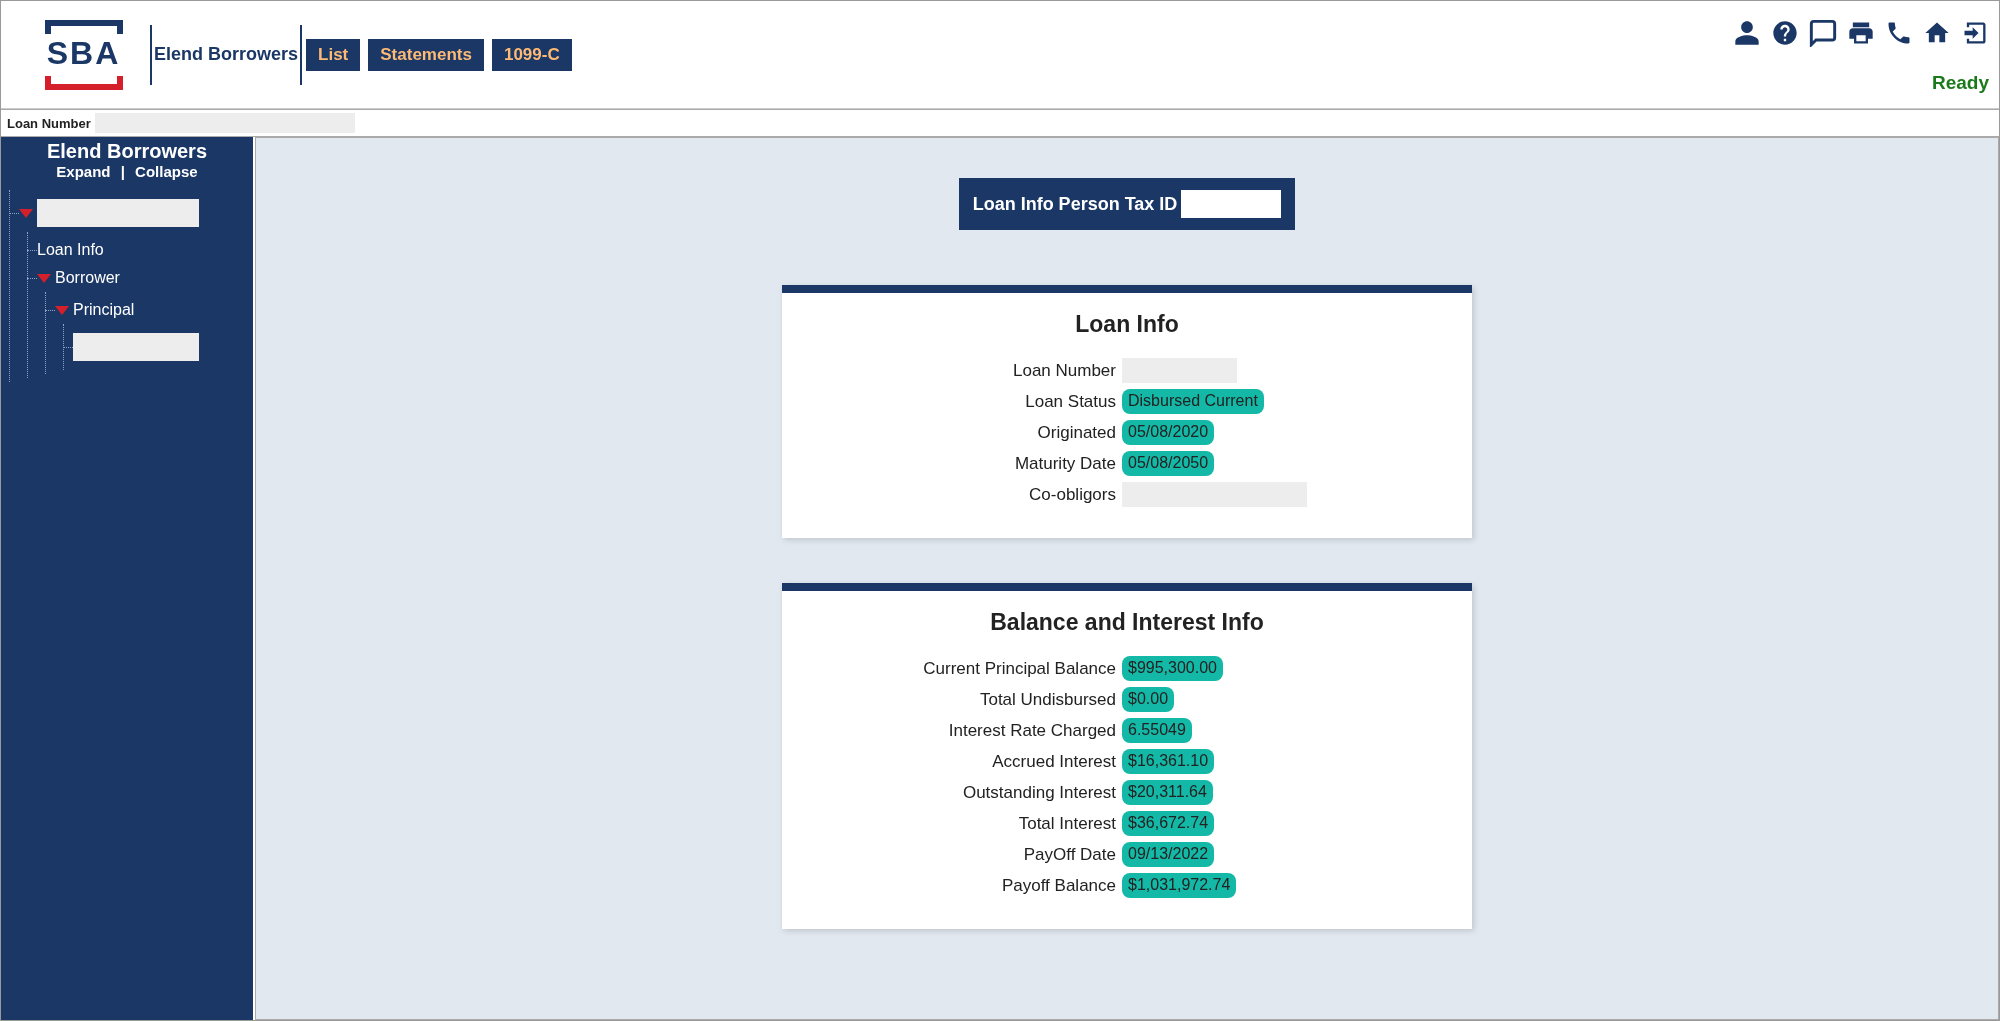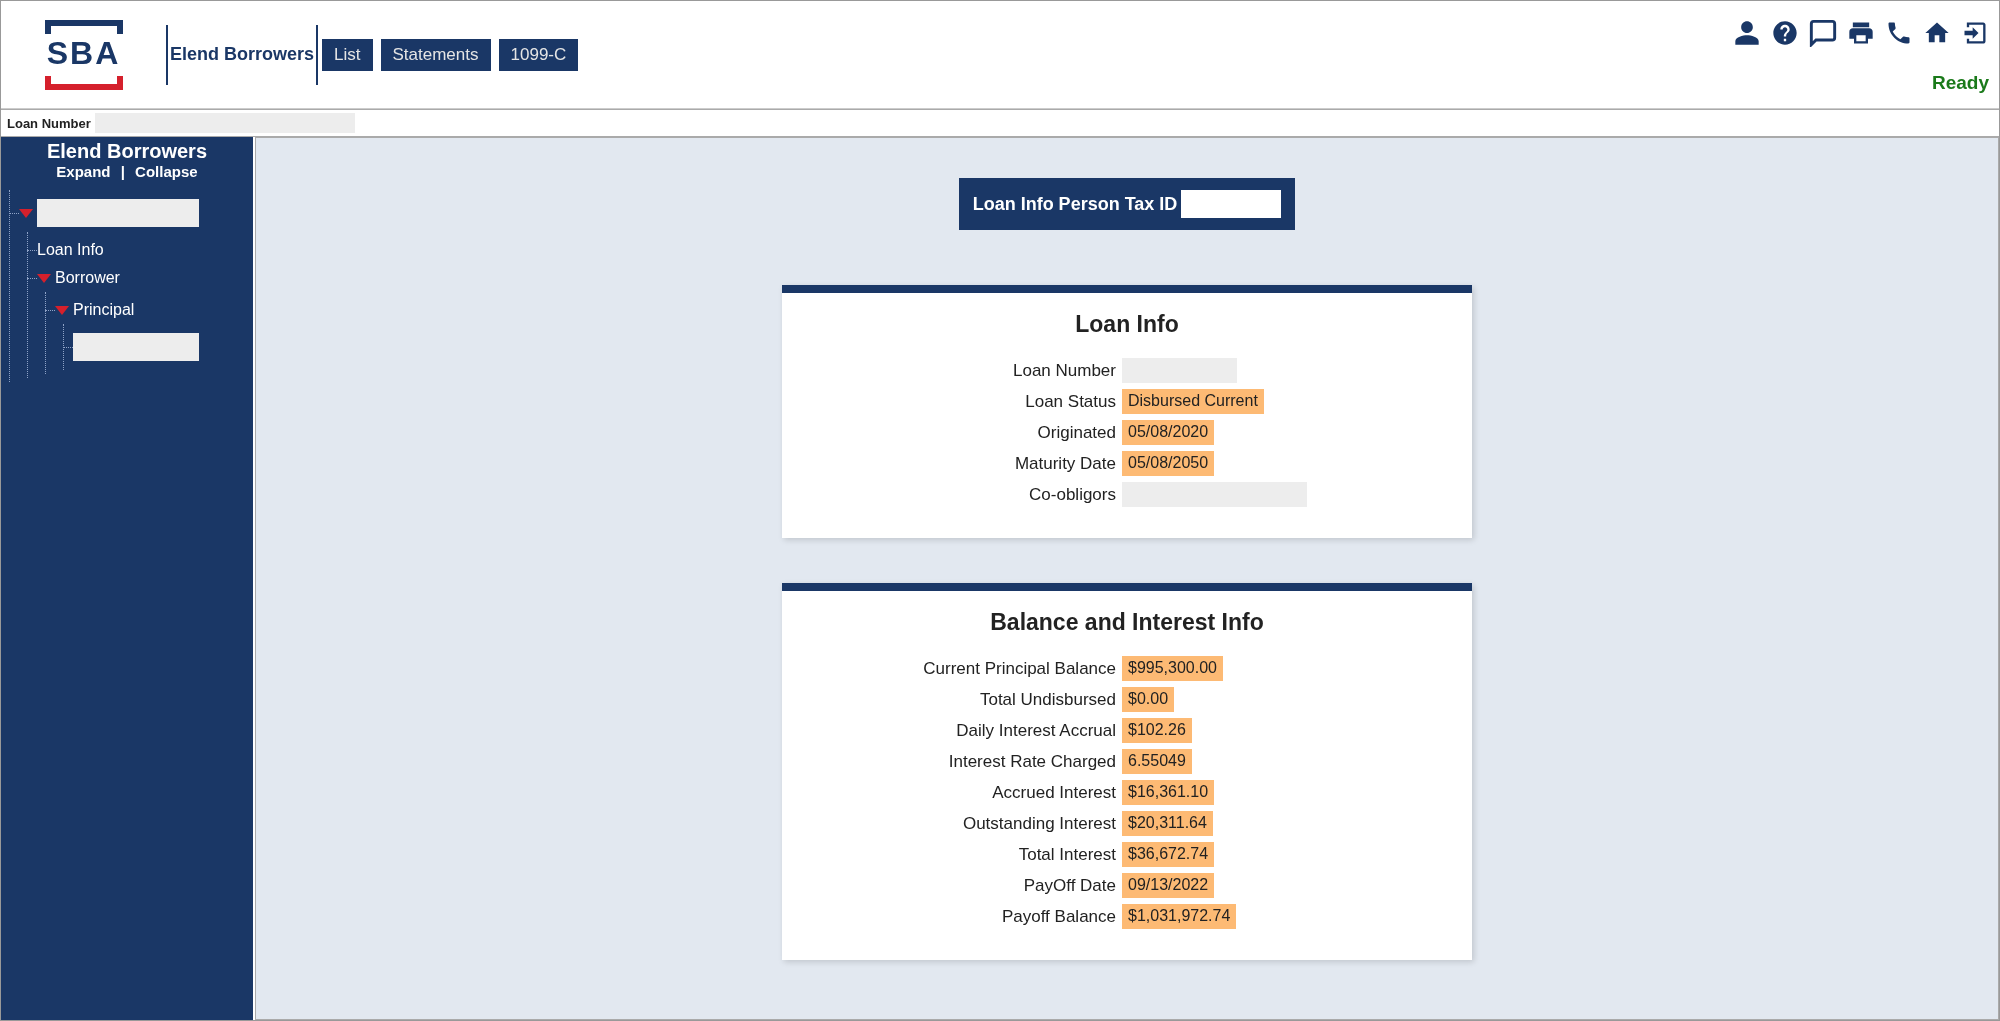--- a/index.html
+++ b/index.html
@@ -20,21 +20,21 @@
     align-items: center;
     padding: 0px 20px 0 40px;
     border-bottom: 1px solid #ccc;
     position: relative;
     height: 108px;
   }
   .logo {
     width: 85px;
     height: 70px;
     position: relative;
-    margin-right: 40px;
+    margin-right: 24px;
   }
   .logo-top {
     width: 78px;
     height: 14px;
     border-top: 6px solid #1a3766;
     border-left: 6px solid #1a3766;
     border-right: 6px solid #1a3766;
     position: absolute;
     top: 0; left: 4px;
   }
@@ -71,27 +71,27 @@
     font-size: 18px;
     margin-right: 4px;
     border-right: 2px solid #1a3766;
     padding-right: 2px;
     height: 60px;
     display: flex;
     align-items: center;
   }
   .nav-btn {
     background: #1a3766;
-    color: #e5e5e5;
+    color: #fdba74;
     border: none;
     padding: 6px 12px;
     font-size: 17px;
     margin-right: 8px;
     cursor: pointer;
-    font-weight: 400;
+    font-weight: 700;
   }
   .header-icons {
     position: absolute;
     right: 10px;
     top: 18px;
     display: flex;
     gap: 10px;
   }
   .header-icons svg {
     width: 28px;
@@ -252,22 +252,23 @@
     color: #222;
     padding-right: 6px;
     font-weight: 500;
   }
   .row-value {
     padding: 3px 6px;
     font-size: 16px;
     min-height: 25px;
   }
   .row-value.gray {
-    background: #fdba74;
+    background: #14b8a6;
     color: #222;
+    border-radius: 8px;
   }
   .row-value.light {
     background: #ededed;
     min-width: 115px;
   }
   .row-value.light.wide {
     min-width: 185px;
   }
 </style>
 </head>
@@ -388,24 +389,20 @@
       <div class="card-title">Balance and Interest Info</div>
       <div class="row">
         <div class="row-label">Current Principal Balance</div>
         <div class="row-value gray">$995,300.00</div>
       </div>
       <div class="row">
         <div class="row-label">Total Undisbursed</div>
         <div class="row-value gray">$0.00</div>
       </div>
       <div class="row">
-        <div class="row-label">Daily Interest Accrual</div>
-        <div class="row-value gray">$102.26</div>
-      </div>
-      <div class="row">
         <div class="row-label">Interest Rate Charged</div>
         <div class="row-value gray">6.55049</div>
       </div>
       <div class="row">
         <div class="row-label">Accrued Interest</div>
         <div class="row-value gray">$16,361.10</div>
       </div>
       <div class="row">
         <div class="row-label">Outstanding Interest</div>
         <div class="row-value gray">$20,311.64</div>

